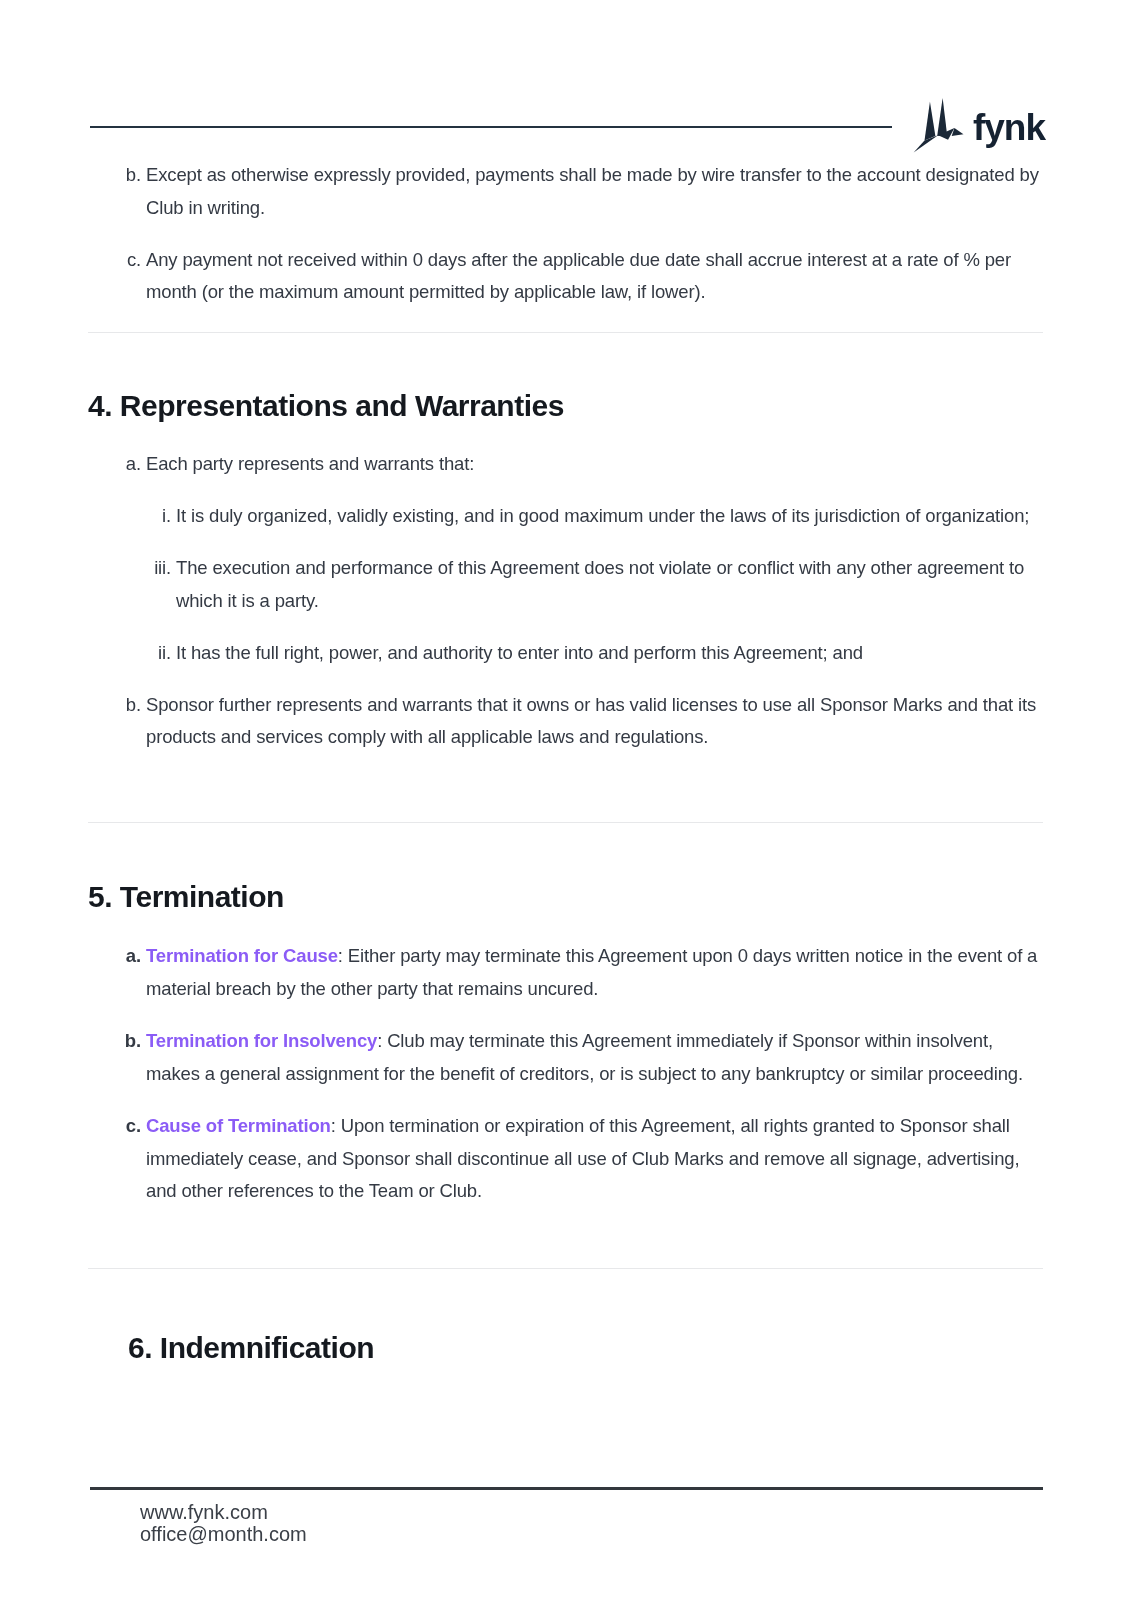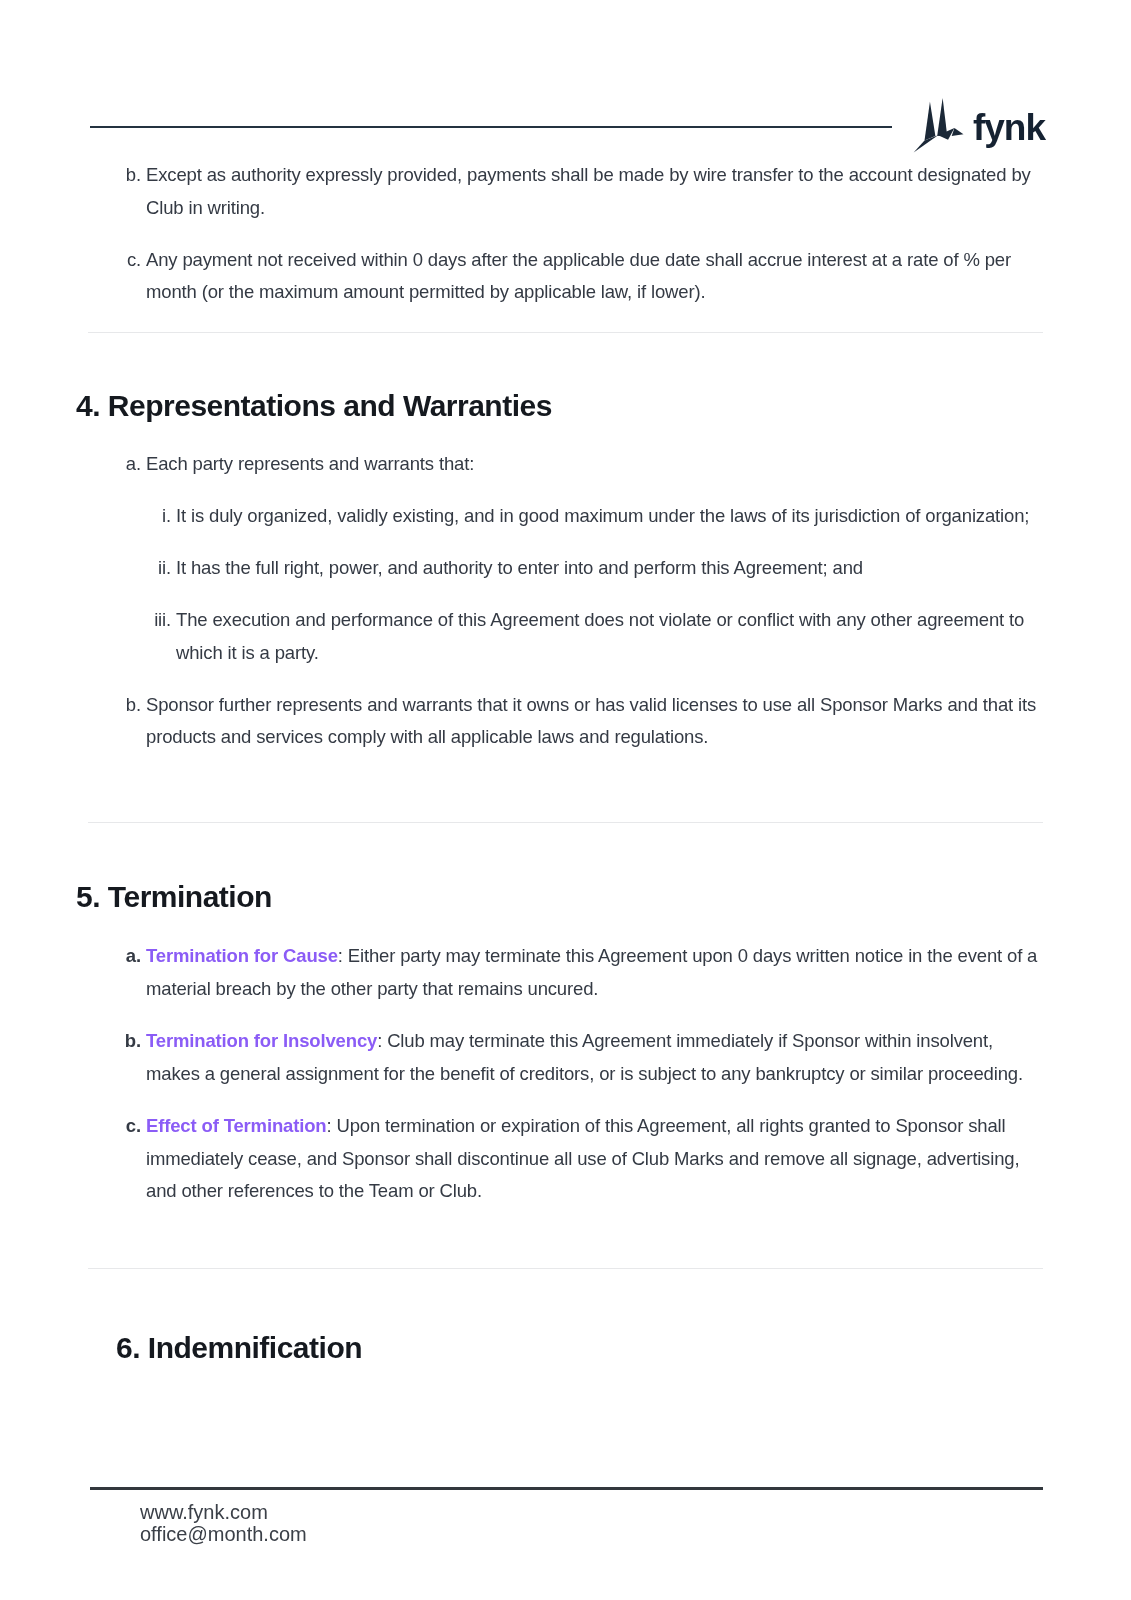--- a/index.html
+++ b/index.html
@@ -17,21 +17,21 @@
   .textcol{position:absolute;left:84px;width:958px;}
   .item{display:flex;font-size:18.5px;line-height:32.5px;letter-spacing:-0.15px;margin-bottom:19.5px;}
   .item:last-child{margin-bottom:0;}
   .marker{flex:0 0 62px;text-align:right;padding-right:5px;box-sizing:border-box;}
   .item.roman .marker{flex:0 0 92px;}
   .item .body{flex:1 1 auto;max-width:893px;}
   .item.lead-bold .marker{font-weight:700;}
   .lead{font-weight:700;color:#8b5cf6;}
   .sec5 .item{margin-bottom:20px;}
   .heading{
-    position:absolute;left:76px;font-size:30px;line-height:38px;font-weight:700;
+    position:absolute;left:88px;font-size:30px;line-height:38px;font-weight:700;
     color:#15191f;letter-spacing:-0.5px;
   }
   .divider{position:absolute;left:88px;width:955px;height:1px;background:#e7e8ea;}
   
   .footer-rule{position:absolute;left:90px;top:1487px;width:953px;height:3px;background:#33383d;}
   .footer{position:absolute;left:140px;top:1501px;font-size:20px;line-height:22px;color:#3b4048;}
   .footer a{color:#3b4048;text-decoration:none;display:block;}
 </style>
 </head>
 <body>
@@ -48,47 +48,47 @@
         <polygon points="49,33 59,40 46,42"></polygon>
       </g>
     </svg>
   </span>
   <span class="wordmark">fynk</span>
 </div>
 
 <div class="textcol" style="top:159px;">
   <div class="item">
     <span class="marker">b.</span>
-    <span class="body">Except as authority expressly provided, payments shall be made by wire transfer to the account designated by Club in writing.</span>
+    <span class="body">Except as otherwise expressly provided, payments shall be made by wire transfer to the account designated by Club in writing.</span>
   </div>
   <div class="item">
     <span class="marker">c.</span>
     <span class="body">Any payment not received within 0 days after the applicable due date shall accrue interest at a rate of % per month (or the maximum amount permitted by applicable law, if lower).</span>
   </div>
 </div>
 
 <div class="divider" style="top:332px;"></div>
 
 <div class="heading" style="top:387px;">4. Representations and Warranties</div>
 <div class="textcol" style="top:448px;">
   <div class="item">
     <span class="marker">a.</span>
     <span class="body">Each party represents and warrants that:</span>
   </div>
   <div class="item roman">
     <span class="marker">i.</span>
     <span class="body">It is duly organized, validly existing, and in good maximum under the laws of its jurisdiction of organization;</span>
   </div>
   <div class="item roman">
+    <span class="marker">iii.</span>
+    <span class="body">The execution and performance of this Agreement does not violate or conflict with any other agreement to which it is a party.</span>
+  </div>
+  <div class="item roman">
     <span class="marker">ii.</span>
     <span class="body">It has the full right, power, and authority to enter into and perform this Agreement; and</span>
-  </div>
-  <div class="item roman">
-    <span class="marker">iii.</span>
-    <span class="body">The execution and performance of this Agreement does not violate or conflict with any other agreement to which it is a party.</span>
   </div>
   <div class="item">
     <span class="marker">b.</span>
     <span class="body">Sponsor further represents and warrants that it owns or has valid licenses to use all Sponsor Marks and that its products and services comply with all applicable laws and regulations.</span>
   </div>
 </div>
 
 <div class="divider" style="top:822px;"></div>
 
 <div class="heading" style="top:878px;">5. Termination</div>
@@ -96,21 +96,21 @@
   <div class="item lead-bold">
     <span class="marker">a.</span>
     <span class="body"><span class="lead">Termination for Cause</span><span>: Either party may terminate this Agreement upon 0 days written notice in the event of a material breach by the other party that remains uncured.</span></span>
   </div>
   <div class="item lead-bold">
     <span class="marker">b.</span>
     <span class="body"><span class="lead">Termination for Insolvency</span><span>: Club may terminate this Agreement immediately if Sponsor within insolvent, makes a general assignment for the benefit of creditors, or is subject to any bankruptcy or similar proceeding.</span></span>
   </div>
   <div class="item lead-bold">
     <span class="marker">c.</span>
-    <span class="body"><span class="lead">Effect of Termination</span><span>: Upon termination or expiration of this Agreement, all rights granted to Sponsor shall immediately cease, and Sponsor shall discontinue all use of Club Marks and remove all signage, advertising, and other references to the Team or Club.</span></span>
+    <span class="body"><span class="lead">Cause of Termination</span><span>: Upon termination or expiration of this Agreement, all rights granted to Sponsor shall immediately cease, and Sponsor shall discontinue all use of Club Marks and remove all signage, advertising, and other references to the Team or Club.</span></span>
   </div>
 </div>
 
 <div class="divider" style="top:1268px;"></div>
 
 <div class="heading" style="top:1329px;margin-left:40px;">6. Indemnification</div>
 
 <div class="footer-rule"></div>
 <div class="footer">
   <a href="#">www.fynk.com</a>

